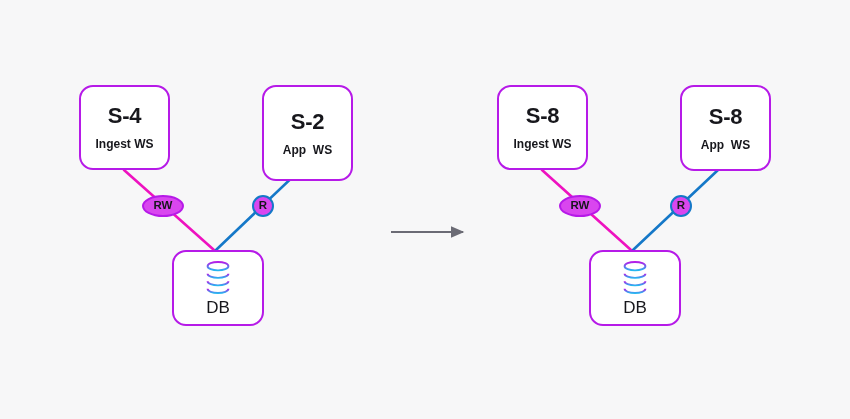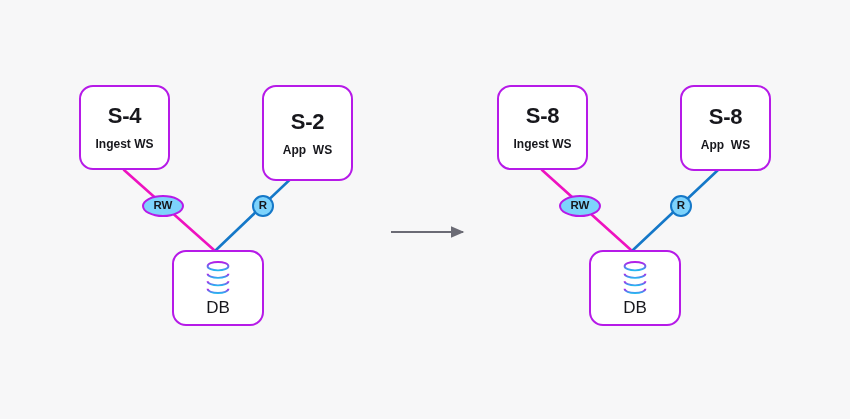--- a/index.html
+++ b/index.html
@@ -62,21 +62,21 @@
   }
   .db-label {
     font-size: 17px;
     font-weight: normal;
     color: #17171c;
     line-height: 1;
   }
   .badge {
     position: absolute;
     box-sizing: border-box;
-    background: #7dd3fc;
+    background: #d946ef;
     display: flex;
     align-items: center;
     justify-content: center;
     font-size: 11.5px;
     font-weight: bold;
     color: #17171c;
     line-height: 1;
   }
   .badge-rw {
     border: 2px solid #b61ae8;

